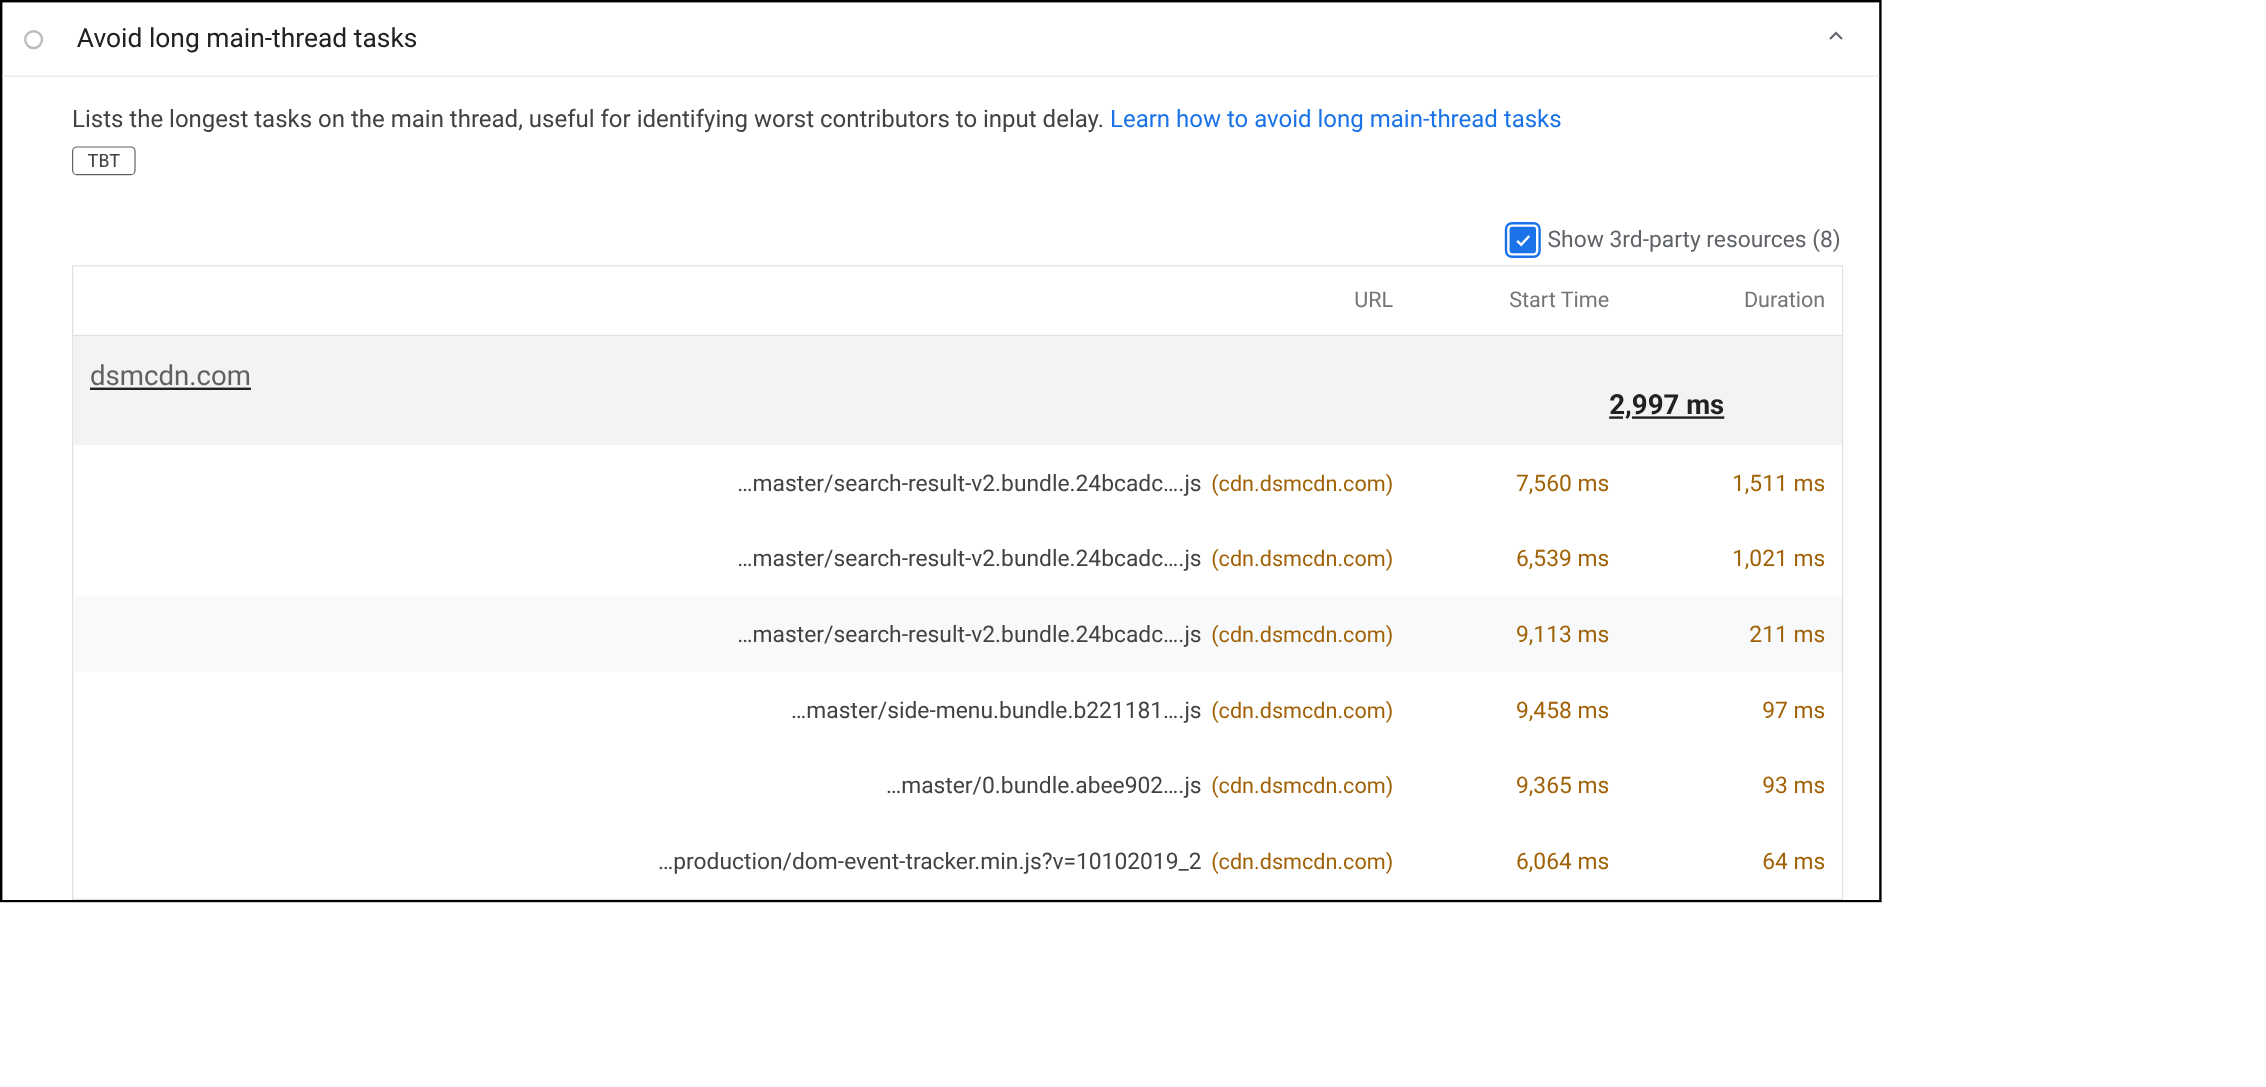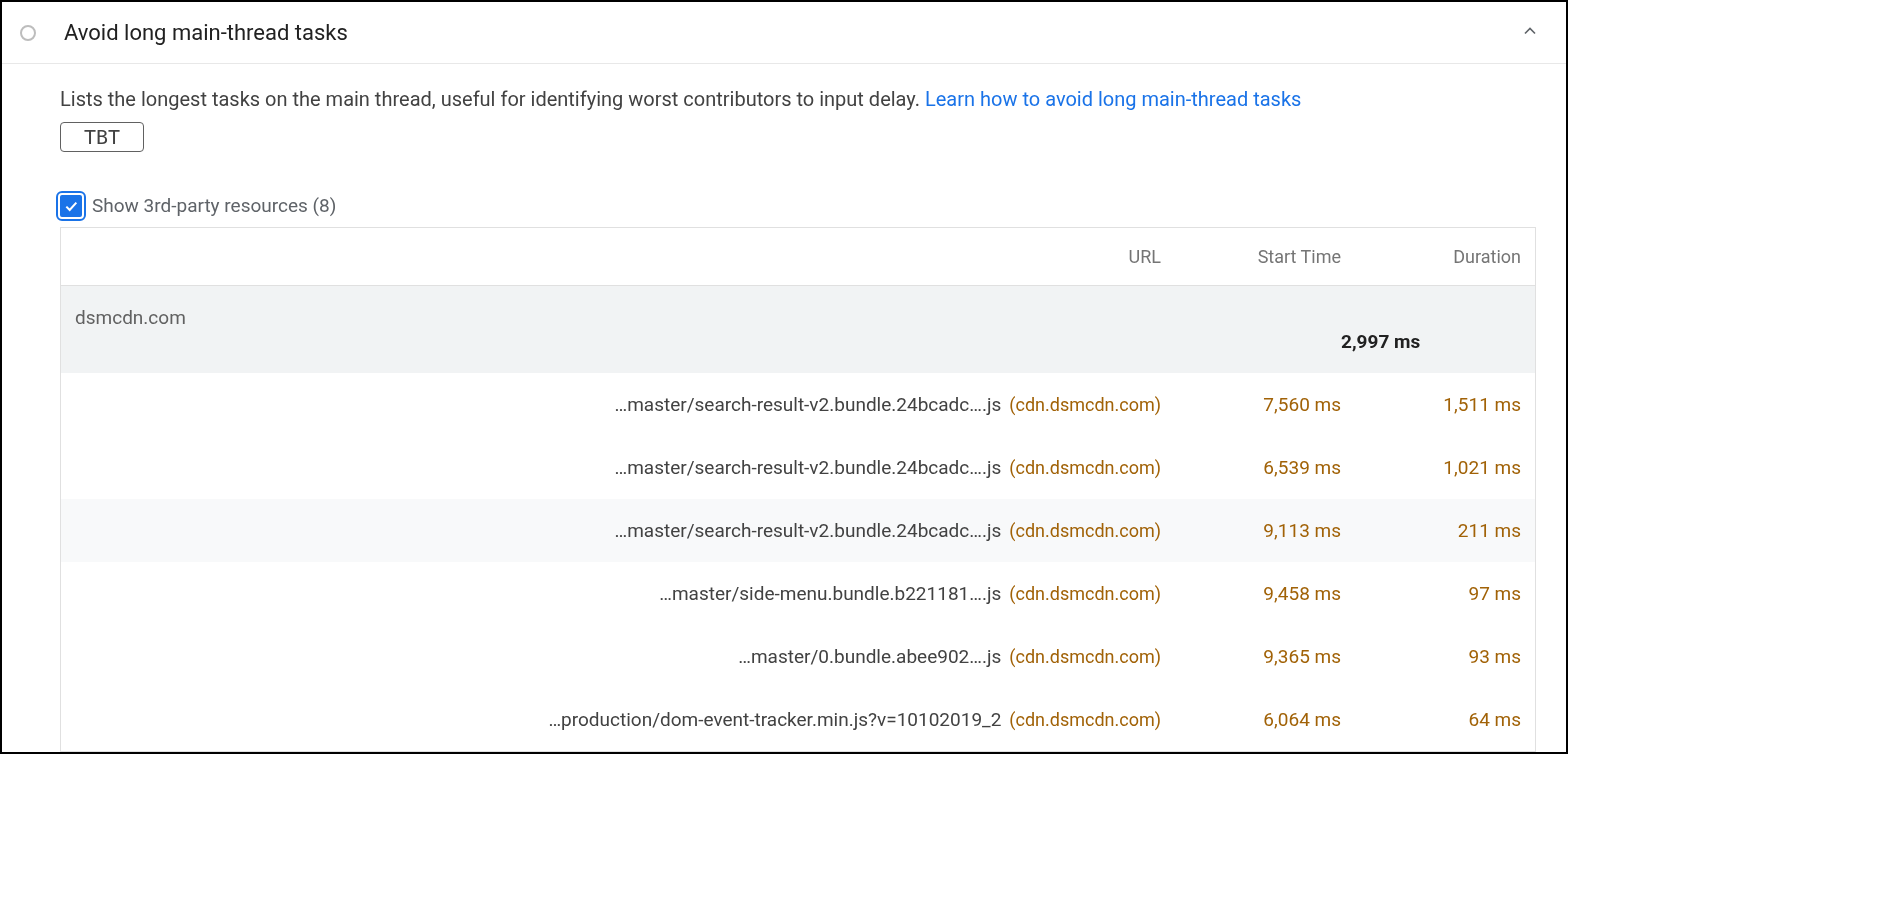--- a/index.html
+++ b/index.html
@@ -53,28 +53,29 @@
   .learn-link {
     color: #1a73e8;
     text-decoration: none;
     cursor: pointer;
     text-align: center;
   }
   .badge {
     display: inline-block;
     border: 1.5px solid #616161;
     border-radius: 4px;
-    padding: 2px 23px;
-    font-size: 20px;
+    padding: 2px 12px;
+    font-size: 15px;
     color: #424242;
     margin-top: 2px;
     font-family: monospace;
   }
   .toggle-row {
     display: flex;
+    justify-content: flex-end;
     align-items: center;
     margin-top: 42px;
     margin-bottom: 10px;
     padding-right: 2px;
     font-size: 19px;
     color: #5f6368;
   }
   .checkbox {
     width: 22px;
     height: 22px;
@@ -108,21 +109,22 @@
     font-size: 18px;
     border-bottom: 1px solid #e0e0e0;
   }
   .col-url { flex: 1; text-align: right; }
   .col-start { width: 180px; text-align: right; }
   .col-dur { width: 180px; text-align: right; }
   .group-row {
     display: flex;
     padding: 20px 14px;
     background: #f1f3f4;
-    font-size: 19px;
+    font-size: 23px;
+    text-decoration: underline;
   }
   .group-url { flex: 1; color: #616161; }
   .group-dur { width: 180px; text-align: left; font-weight: 700; color: #212121; margin-top: 24px; }
   .row {
     display: flex;
     padding: 20px 14px 20px 38px;
     font-size: 19px;
     align-items: baseline;
   }
   .row.alt { background: #f8f9fa; }

